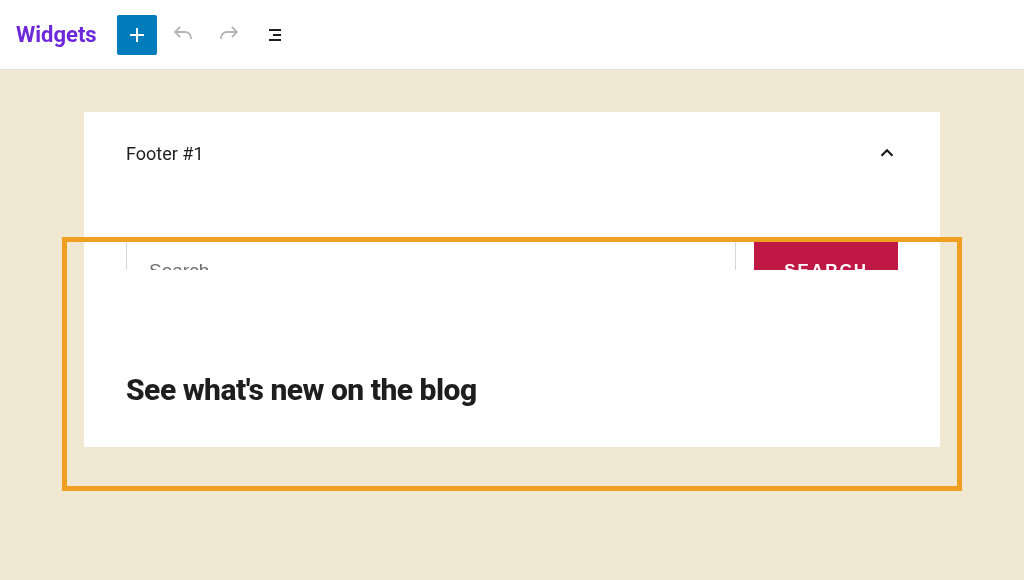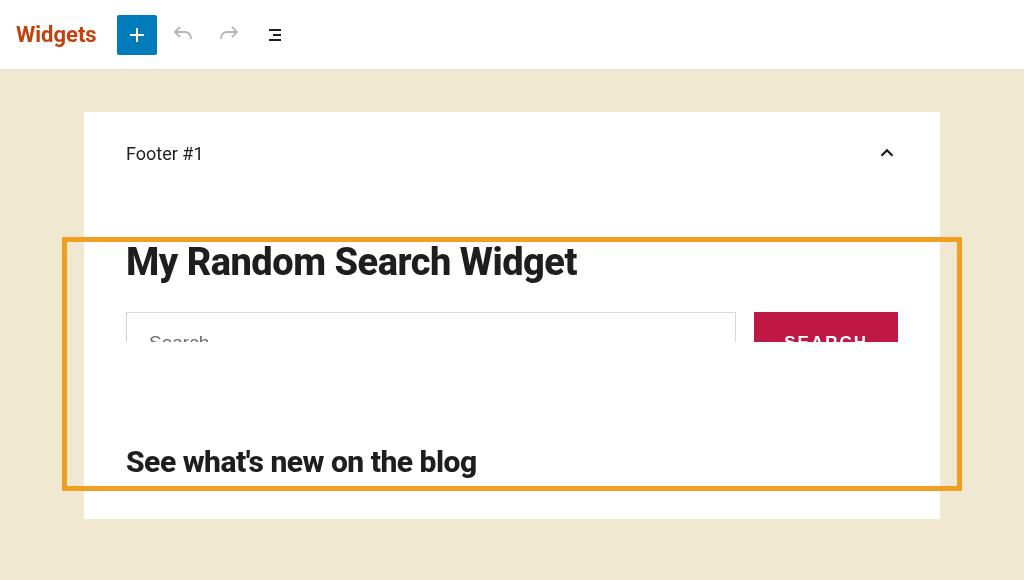--- a/index.html
+++ b/index.html
@@ -15,21 +15,21 @@
       display: flex;
       align-items: center;
       padding: 0 16px;
       gap: 6px;
       border-bottom: 1px solid #e0e0e0;
       background: #fff;
     }
     .toolbar-title {
       font-size: 22px;
       font-weight: 700;
-      color: #c2410c;
+      color: #6d28d9;
       margin-right: 14px;
     }
     .toolbar-btn {
       width: 40px;
       height: 40px;
       display: flex;
       align-items: center;
       justify-content: center;
       border-radius: 2px;
       cursor: pointer;
@@ -155,21 +155,20 @@
   <div class="panel">
     <div class="panel-header">
       <span>Footer #1</span>
       <svg class="chevron" viewBox="0 0 24 24" fill="none" stroke="currentColor" stroke-width="2.5">
         <path d="m6 15 6-6 6 6"></path>
       </svg>
     </div>
 
     <div class="highlight-box"></div>
 
-    <h2 class="widget-title">My Random Search Widget</h2>
     <div class="search-row">
       <input class="search-input" type="text" placeholder="Search…" style="">
       <button class="search-button">SEARCH</button>
     </div>
 
     <h2 class="section-title">See what's new on the blog</h2>
   </div>
 </div>
 
 </body></html>

